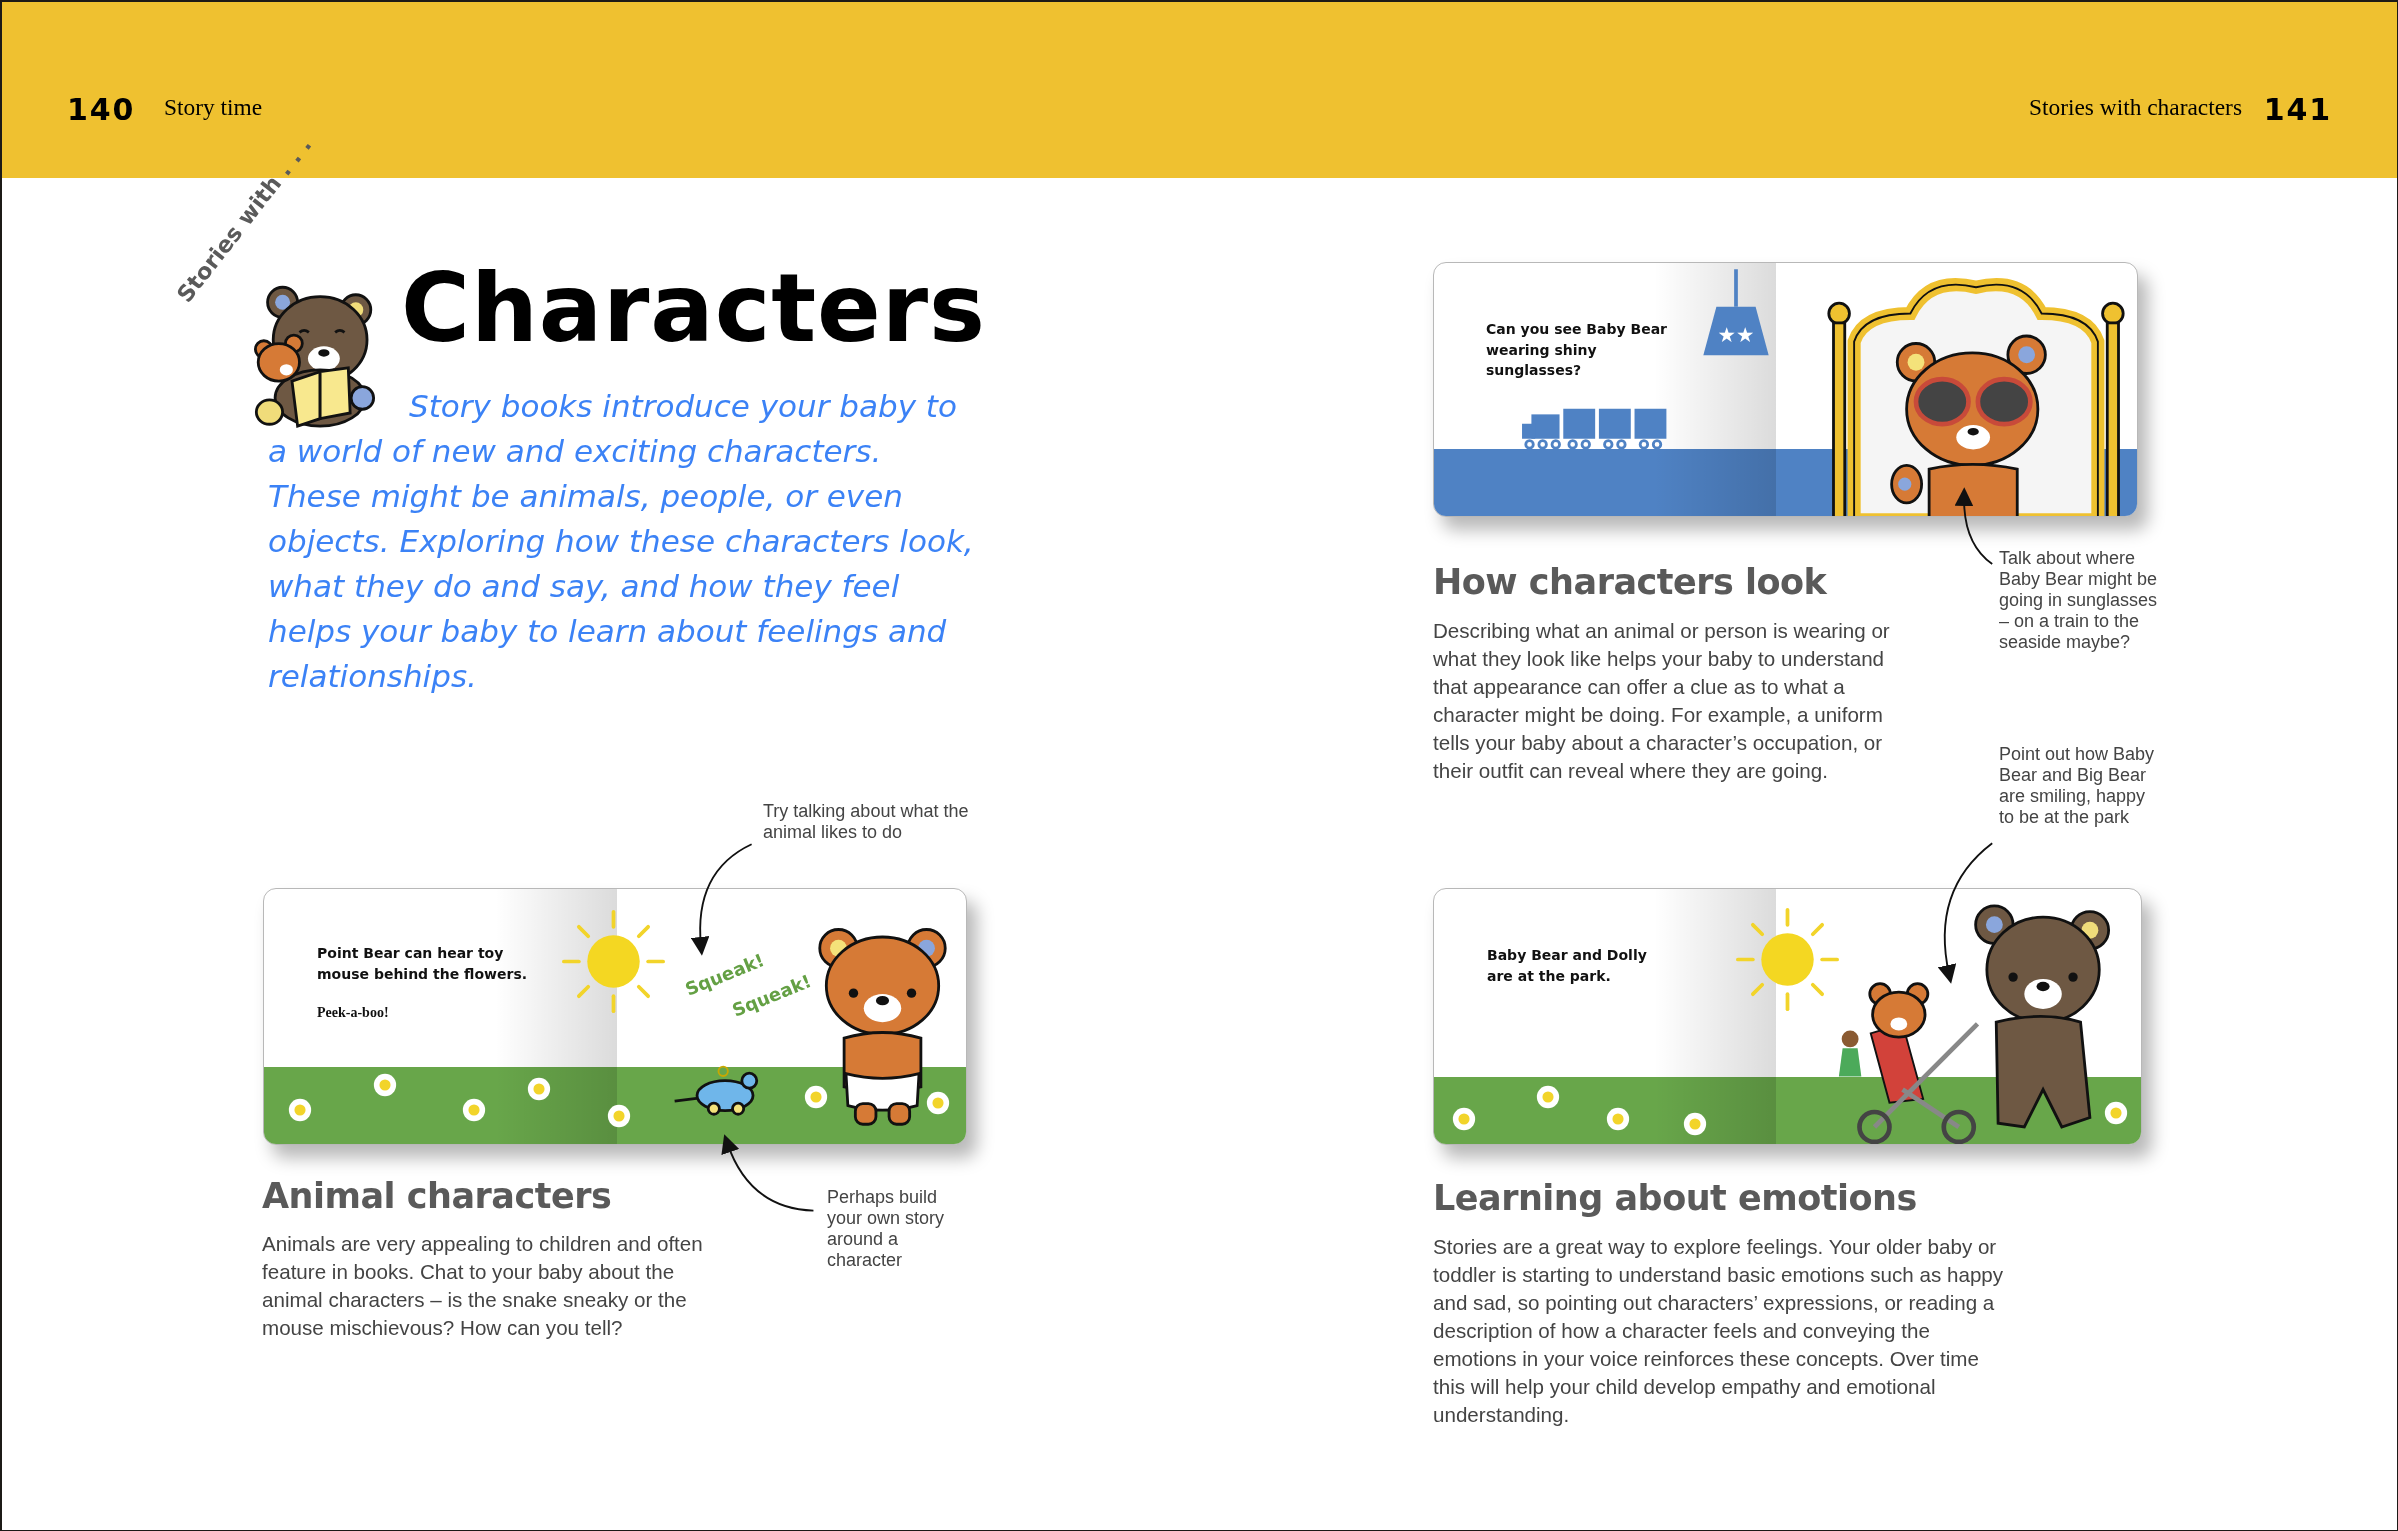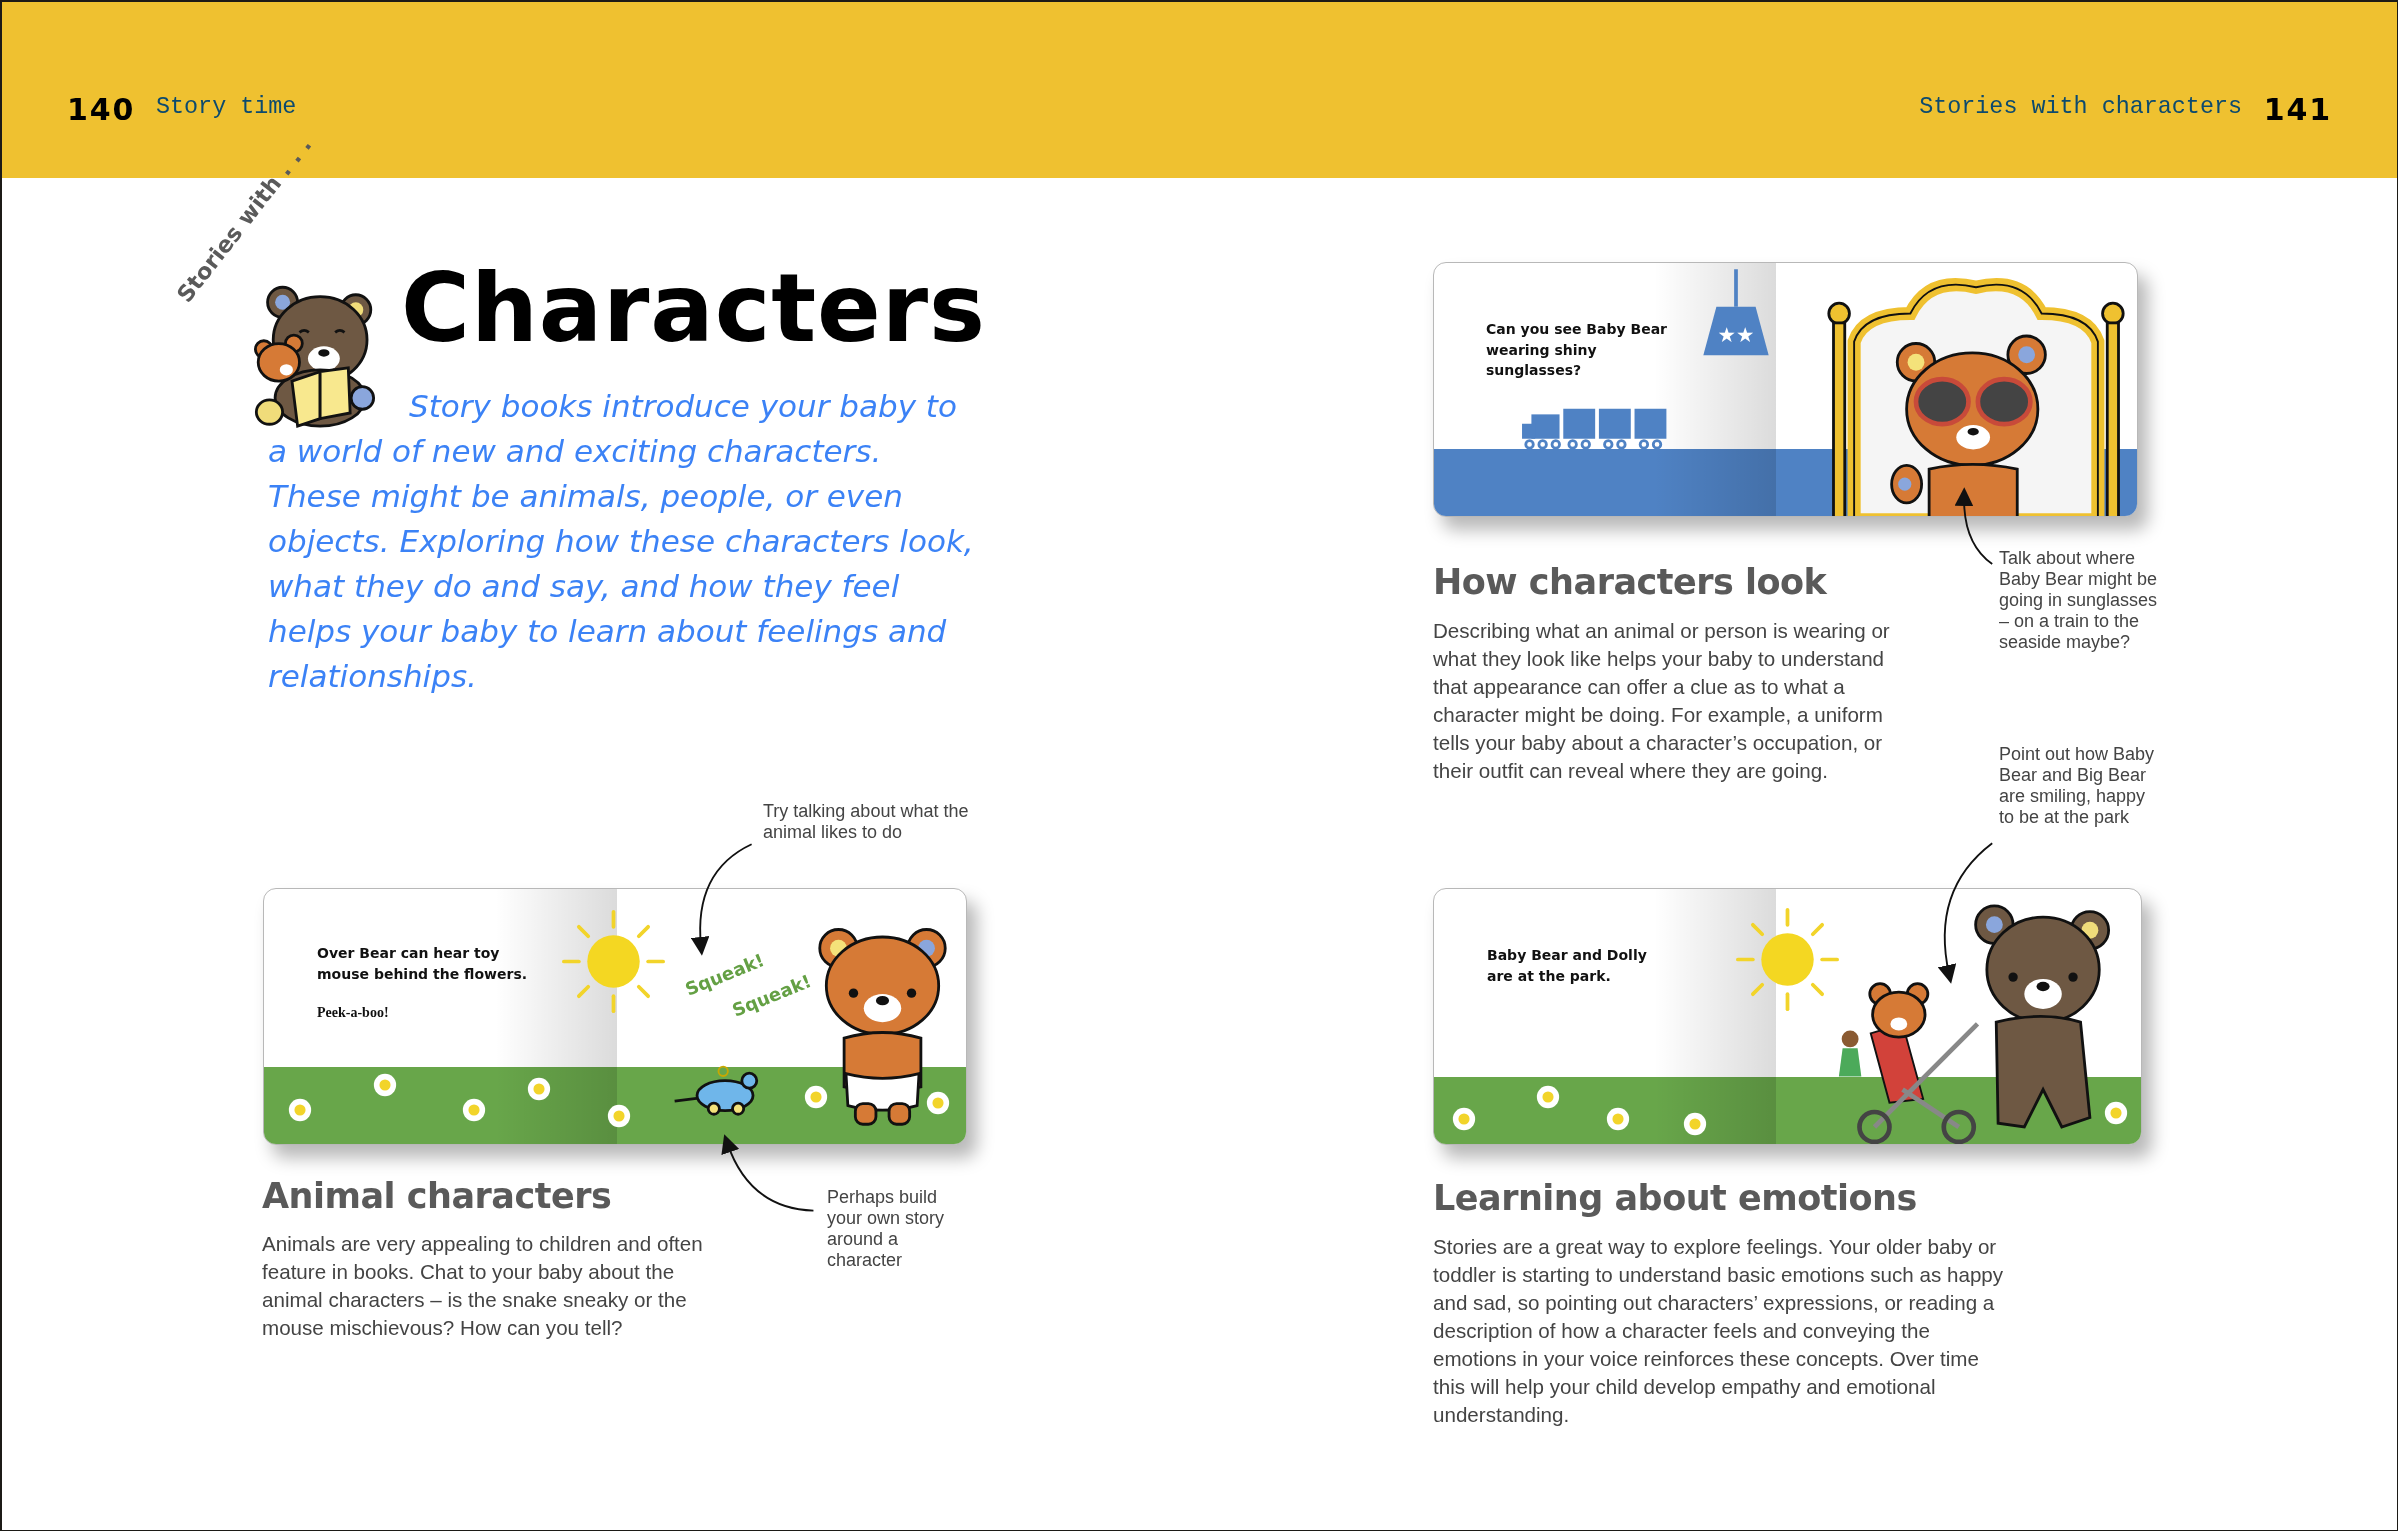--- a/index.html
+++ b/index.html
@@ -10,22 +10,23 @@
   .frame { position:absolute; inset:0; border:2.8px solid #1c1a16; box-sizing:border-box; pointer-events:none; z-index:50; }
   .header {
     position:absolute; left:0; top:0; width:2399px; height:178px;
     background:#efc130;
   }
   .pnum {
     position:absolute; top:92px; font-family:"DejaVu Sans", sans-serif;
     font-weight:bold; font-size:30px; color:#000000; letter-spacing:1.9px;
   }
   .runhead {
-    position:absolute; top:94px; font-size:23.4px; color:#0c4a6e;
-    font-family:Liberation Mono, monospace;
+    position:absolute; top:94px; font-size:23.4px; color:#000000;
+    font-family:Liberation Serif, serif;
+    margin-left:8px;
   }
   .kicker {
     position:absolute; left:192px; top:281px; font-family:"DejaVu Sans", sans-serif;
     font-weight:bold; font-size:22.5px; color:#5a5a5a; transform-origin:left bottom;
   }
   .kicker span { position:absolute; white-space:nowrap; }
   .title {
     position:absolute; left:401px; top:262px; font-family:"DejaVu Sans", sans-serif;
     font-weight:bold; font-size:94px; color:#000000; letter-spacing:0.9px; line-height:1;
   }
@@ -103,21 +104,21 @@
   <path d="M50 112 L80 102 L80 152 L56 160 Z" fill="#f8e88e" stroke="#111" stroke-width="3"></path>
   <path d="M80 102 L110 98 L112 146 L80 152 Z" fill="#f8e88e" stroke="#111" stroke-width="3"></path>
 </svg>
 
 <div class="title">Characters</div>
 <div class="intro">Story books introduce your baby to a world of new and exciting characters. These might be animals, people, or even objects. Exploring how these characters look, what they do and say, and how they feel helps your baby to learn about feelings and relationships.</div>
 
 <div class="card" style="left:263px; top:888px; width:702px; height:255px;">
   <div class="ground" style="height:77px; background:#68a64a;"></div>
   <div class="gutter" style="left:231px;"></div>
-  <div class="booktext" style="left:53px; top:54px; width:225px;">Over Bear can hear toy mouse behind the flowers.</div>
+  <div class="booktext" style="left:53px; top:54px; width:225px;">Point Bear can hear toy mouse behind the flowers.</div>
   <div class="booktext" style="left:53px; top:114px;font-family:Liberation Serif, serif;">Peek-a-boo!</div>
   <svg style="position:absolute; left:298px; top:20.6px;" width="103" height="103" viewBox="0 0 110 110">
     <g stroke="#f2d42a" stroke-width="4" stroke-linecap="round">
       <line x1="55" y1="2" x2="55" y2="18"></line>
         <line x1="55" y1="92" x2="55" y2="108"></line>
       <line x1="2" y1="55" x2="18" y2="55"></line>
         <line x1="92" y1="55" x2="108" y2="55"></line>
       <line x1="18" y1="18" x2="28" y2="28"></line>
         <line x1="82" y1="82" x2="92" y2="92"></line>
       <line x1="92" y1="18" x2="82" y2="28"></line>

